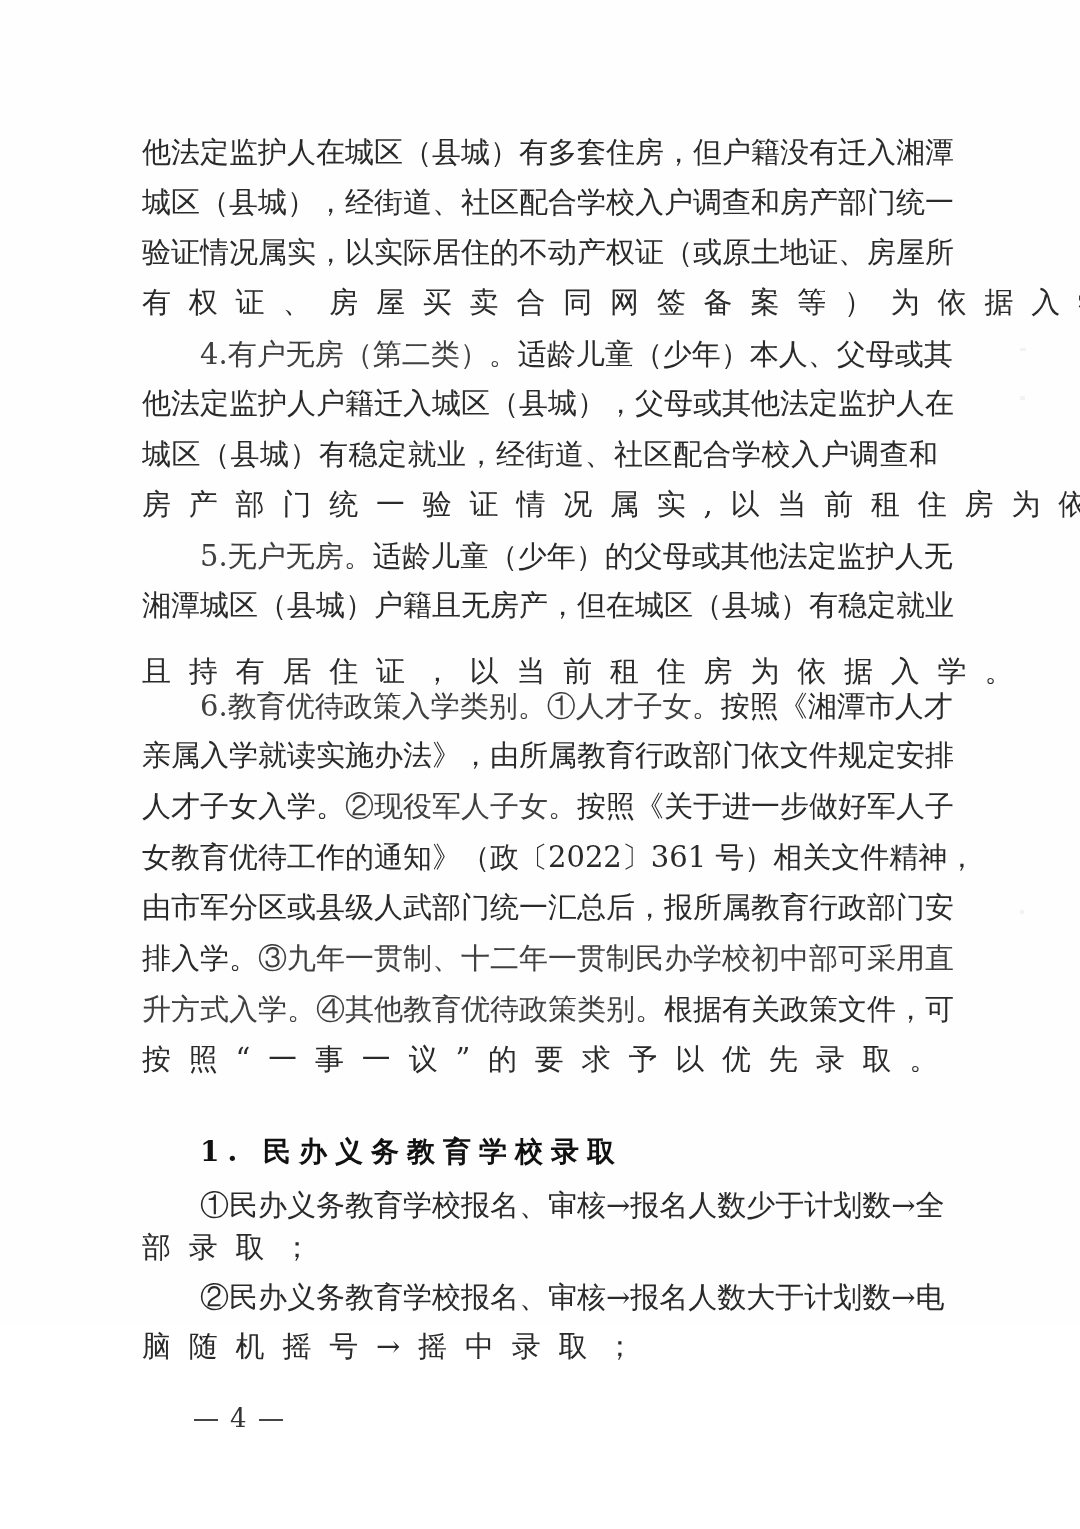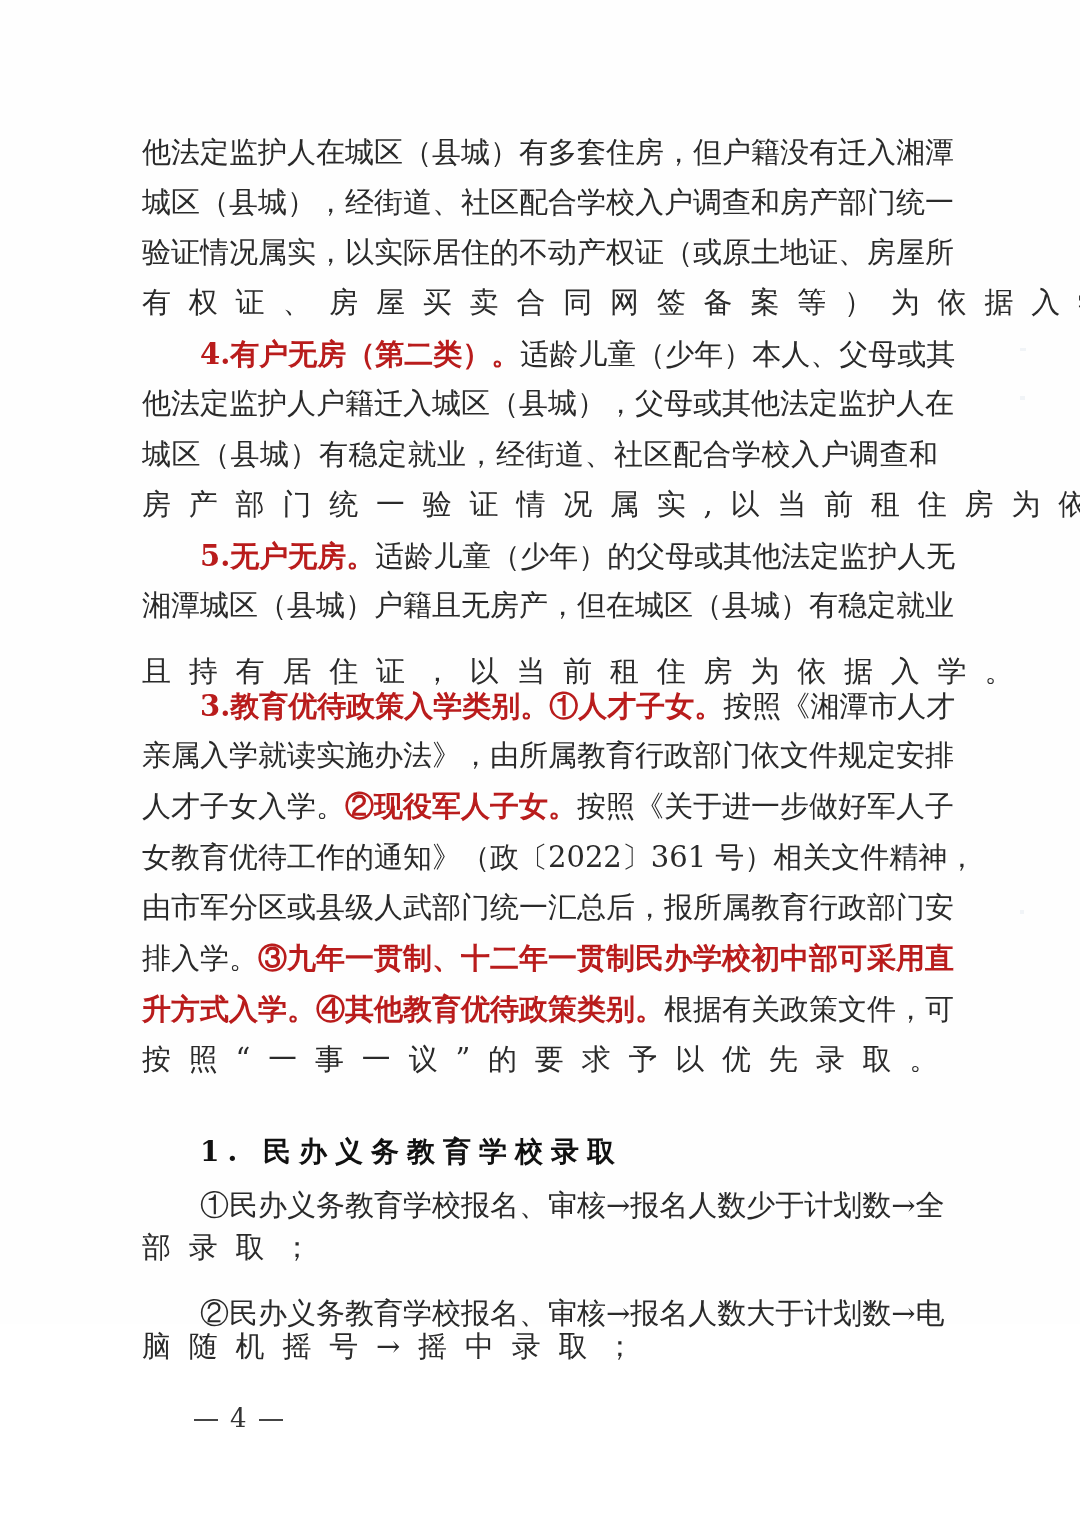--- a/index.html
+++ b/index.html
@@ -38,22 +38,22 @@
   }
   .line.partial {
     text-align-last: left;
     letter-spacing: 17.8px;
   }
   .line.indent {
     left: 200px;
     width: 738px;
   }
   .seg.bold {
-    font-weight: bold;
-    color: #b91c1c;
+    font-weight: normal;
+    color: #404040;
     margin-top: 8px;
   }
   .heading-h1 {
     position: absolute;
     left: 200px;
     height: 40px;
     line-height: 40px;
     font-size: 29px;
     font-family: "DejaVu Sans", "Liberation Sans", sans-serif;
     font-weight: bold;
@@ -108,31 +108,31 @@
       <div class="line" style="top: 182px;"><span class="seg">城区（县城），经街道、社区配合学校入户调查和房产部门统一</span></div>
       <div class="line" style="top: 232px;"><span class="seg">验证情况属实，以实际居住的不动产权证（或原土地证、房屋所</span></div>
       <div class="line partial" style="top: 282px;"><span class="seg">有权证、房屋买卖合同网签备案等）为依据入学。</span></div>
       <div class="line indent" style="top: 334px;"><span class="seg bold">4.有户无房（第二类）。</span><span class="seg">适龄儿童（少年）本人、父母或其</span></div>
       <div class="line" style="top: 383px;"><span class="seg">他法定监护人户籍迁入城区（县城），父母或其他法定监护人在</span></div>
       <div class="line" style="top: 434px;"><span class="seg">城区（县城）有稳定就业，经街道、社区配合学校入户调查和</span></div>
       <div class="line partial" style="top: 484px;"><span class="seg">房产部门统一验证情况属实,以当前租住房为依据入学。</span></div>
       <div class="line indent" style="top: 536px;"><span class="seg bold">5.无户无房。</span><span class="seg">适龄儿童（少年）的父母或其他法定监护人无</span></div>
       <div class="line" style="top: 585px;"><span class="seg">湘潭城区（县城）户籍且无房产，但在城区（县城）有稳定就业</span></div>
       <div class="line partial" style="top: 635px; margin-top: 16px;"><span class="seg">且持有居住证，以当前租住房为依据入学。</span></div>
-      <div class="line indent" style="top: 686px;"><span class="seg bold">3.教育优待政策入学类别。①人才子女。</span><span class="seg">按照《湘潭市人才</span></div>
+      <div class="line indent" style="top: 686px;"><span class="seg bold">6.教育优待政策入学类别。①人才子女。</span><span class="seg">按照《湘潭市人才</span></div>
       <div class="line" style="top: 735px;"><span class="seg">亲属入学就读实施办法》，由所属教育行政部门依文件规定安排</span></div>
       <div class="line" style="top: 786px;"><span class="seg">人才子女入学。</span><span class="seg bold">②现役军人子女。</span><span class="seg">按照《关于进一步做好军人子</span></div>
       <div class="line" style="top: 837px;"><span class="seg">女教育优待工作的通知》（政〔2022〕361 号）相关文件精神，</span></div>
       <div class="line" style="top: 887px;"><span class="seg">由市军分区或县级人武部门统一汇总后，报所属教育行政部门安</span></div>
       <div class="line" style="top: 938px;"><span class="seg">排入学。</span><span class="seg bold">③九年一贯制、十二年一贯制民办学校初中部可采用直</span></div>
       <div class="line" style="top: 989px;"><span class="seg bold">升方式入学。④其他教育优待政策类别。</span><span class="seg">根据有关政策文件，可</span></div>
       <div class="line partial" style="top: 1039px;"><span class="seg">按照“一事一议”的要求予以优先录取。</span></div>
       <div class="line indent" style="top: 1177px; margin-top: 8px;"><span class="seg">①民办义务教育学校报名、审核→报名人数少于计划数→全</span></div>
       <div class="line partial" style="top: 1227px;"><span class="seg">部录取；</span></div>
-      <div class="line indent" style="top: 1277px; margin-top: 16px;"><span class="seg">②民办义务教育学校报名、审核→报名人数大于计划数→电</span></div>
+      <div class="line indent" style="top: 1277px;"><span class="seg">②民办义务教育学校报名、审核→报名人数大于计划数→电</span></div>
       <div class="line partial" style="top: 1326px;"><span class="seg">脑随机摇号→摇中录取；</span></div>
     </div>
 
 
   <div class="heading-h2" id="h-subsection-1" style="top: 1132px;">1. 民办义务教育学校录取</div>
 
   <div class="page-number">
     <span class="dash"></span><span>4</span><span class="dash"></span>
   </div>
 

